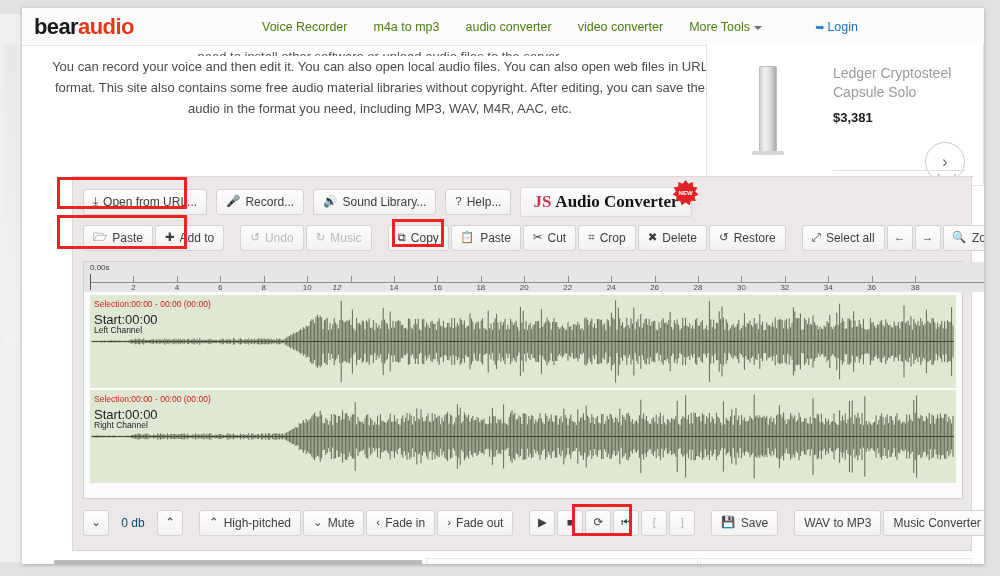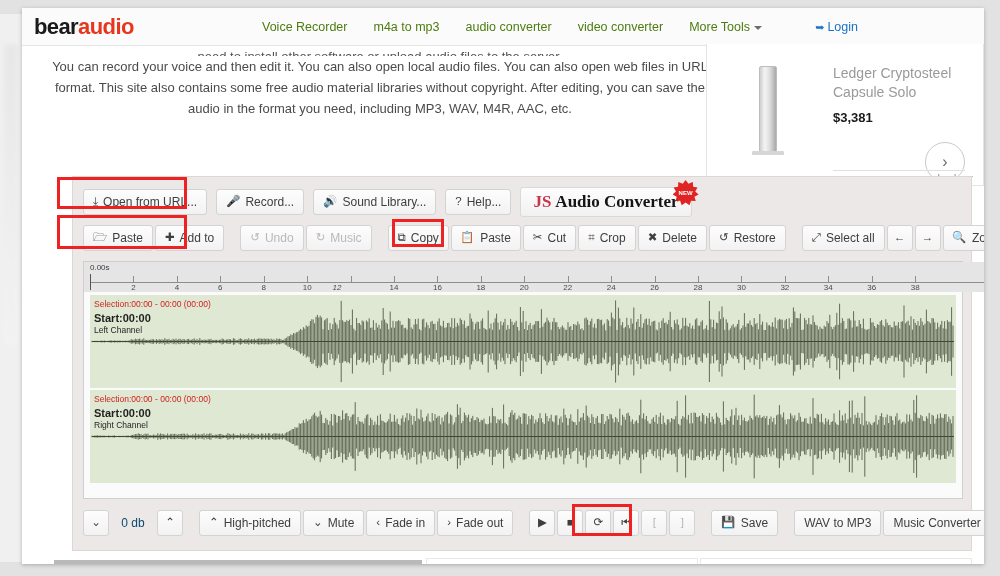--- a/index.html
+++ b/index.html
@@ -197,21 +197,21 @@
     background: #dfe8d3; overflow: hidden;
   }
   .ch-left { top: 33px; }
   .ch-right { top: 128px; }
   .ch-sel {
     position: absolute; left: 4px; top: 4px;
     font-size: 8.5px; color: #d02020; white-space: nowrap;
   }
   .ch-start {
     position: absolute; left: 4px; top: 17px;
-    font-size: 11px; color: #1f1f1f; white-space: nowrap; font-weight: bold;
+    font-size: 13px; color: #1f1f1f; white-space: nowrap;
   }
   .ch-name {
     position: absolute; left: 4px; top: 30px;
     font-size: 8.5px; color: #1f1f1f; white-space: nowrap;
   }
   .wave-svg { position: absolute; left: 0; top: 0; width: 866px; height: 93px; }
 
   
   .toolbar-3 {
     position: absolute; left: 10px; top: 333px;

